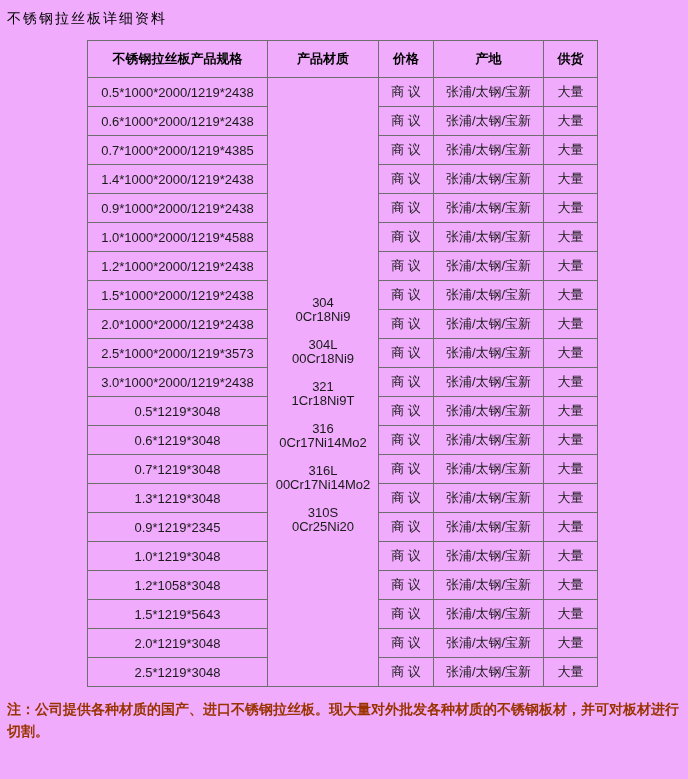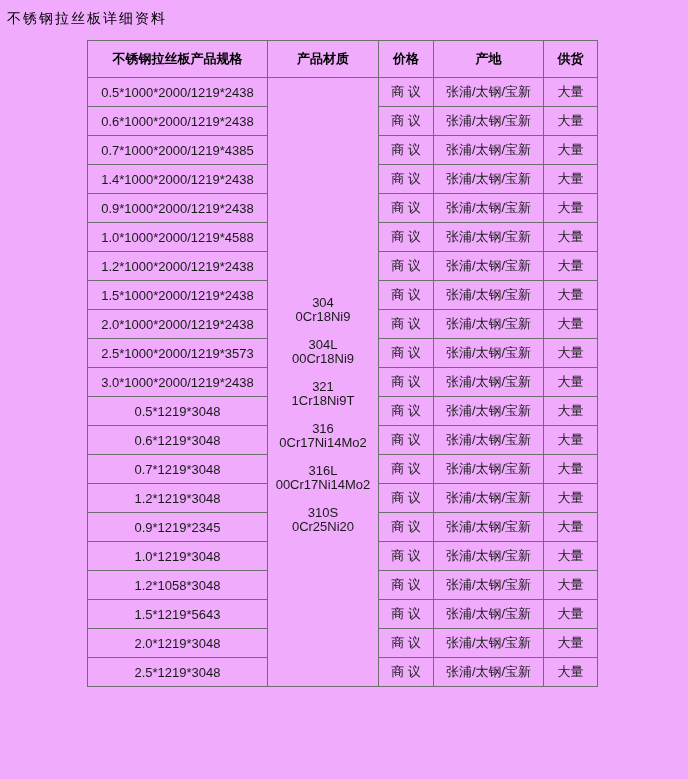--- a/index.html
+++ b/index.html
@@ -184,21 +184,21 @@
           <td>张浦/太钢/宝新</td>
           <td>大量</td>
         </tr>
         <tr>
           <td>0.7*1219*3048</td>
           <td>商 议</td>
           <td>张浦/太钢/宝新</td>
           <td>大量</td>
         </tr>
         <tr>
-          <td>1.2*1219*3048</td>
+          <td>1.3*1219*3048</td>
           <td>商 议</td>
           <td>张浦/太钢/宝新</td>
           <td>大量</td>
         </tr>
         <tr>
           <td>0.9*1219*2345</td>
           <td>商 议</td>
           <td>张浦/太钢/宝新</td>
           <td>大量</td>
         </tr>
@@ -228,14 +228,15 @@
         </tr>
         <tr>
           <td>2.5*1219*3048</td>
           <td>商 议</td>
           <td>张浦/太钢/宝新</td>
           <td>大量</td>
         </tr>
       </tbody>
   </table>
 
+  <div class="note">注：公司提供各种材质的国产、进口不锈钢拉丝板。现大量对外批发各种材质的不锈钢板材，并可对板材进行切割。</div>
 
 </div>
 
 </body></html>

